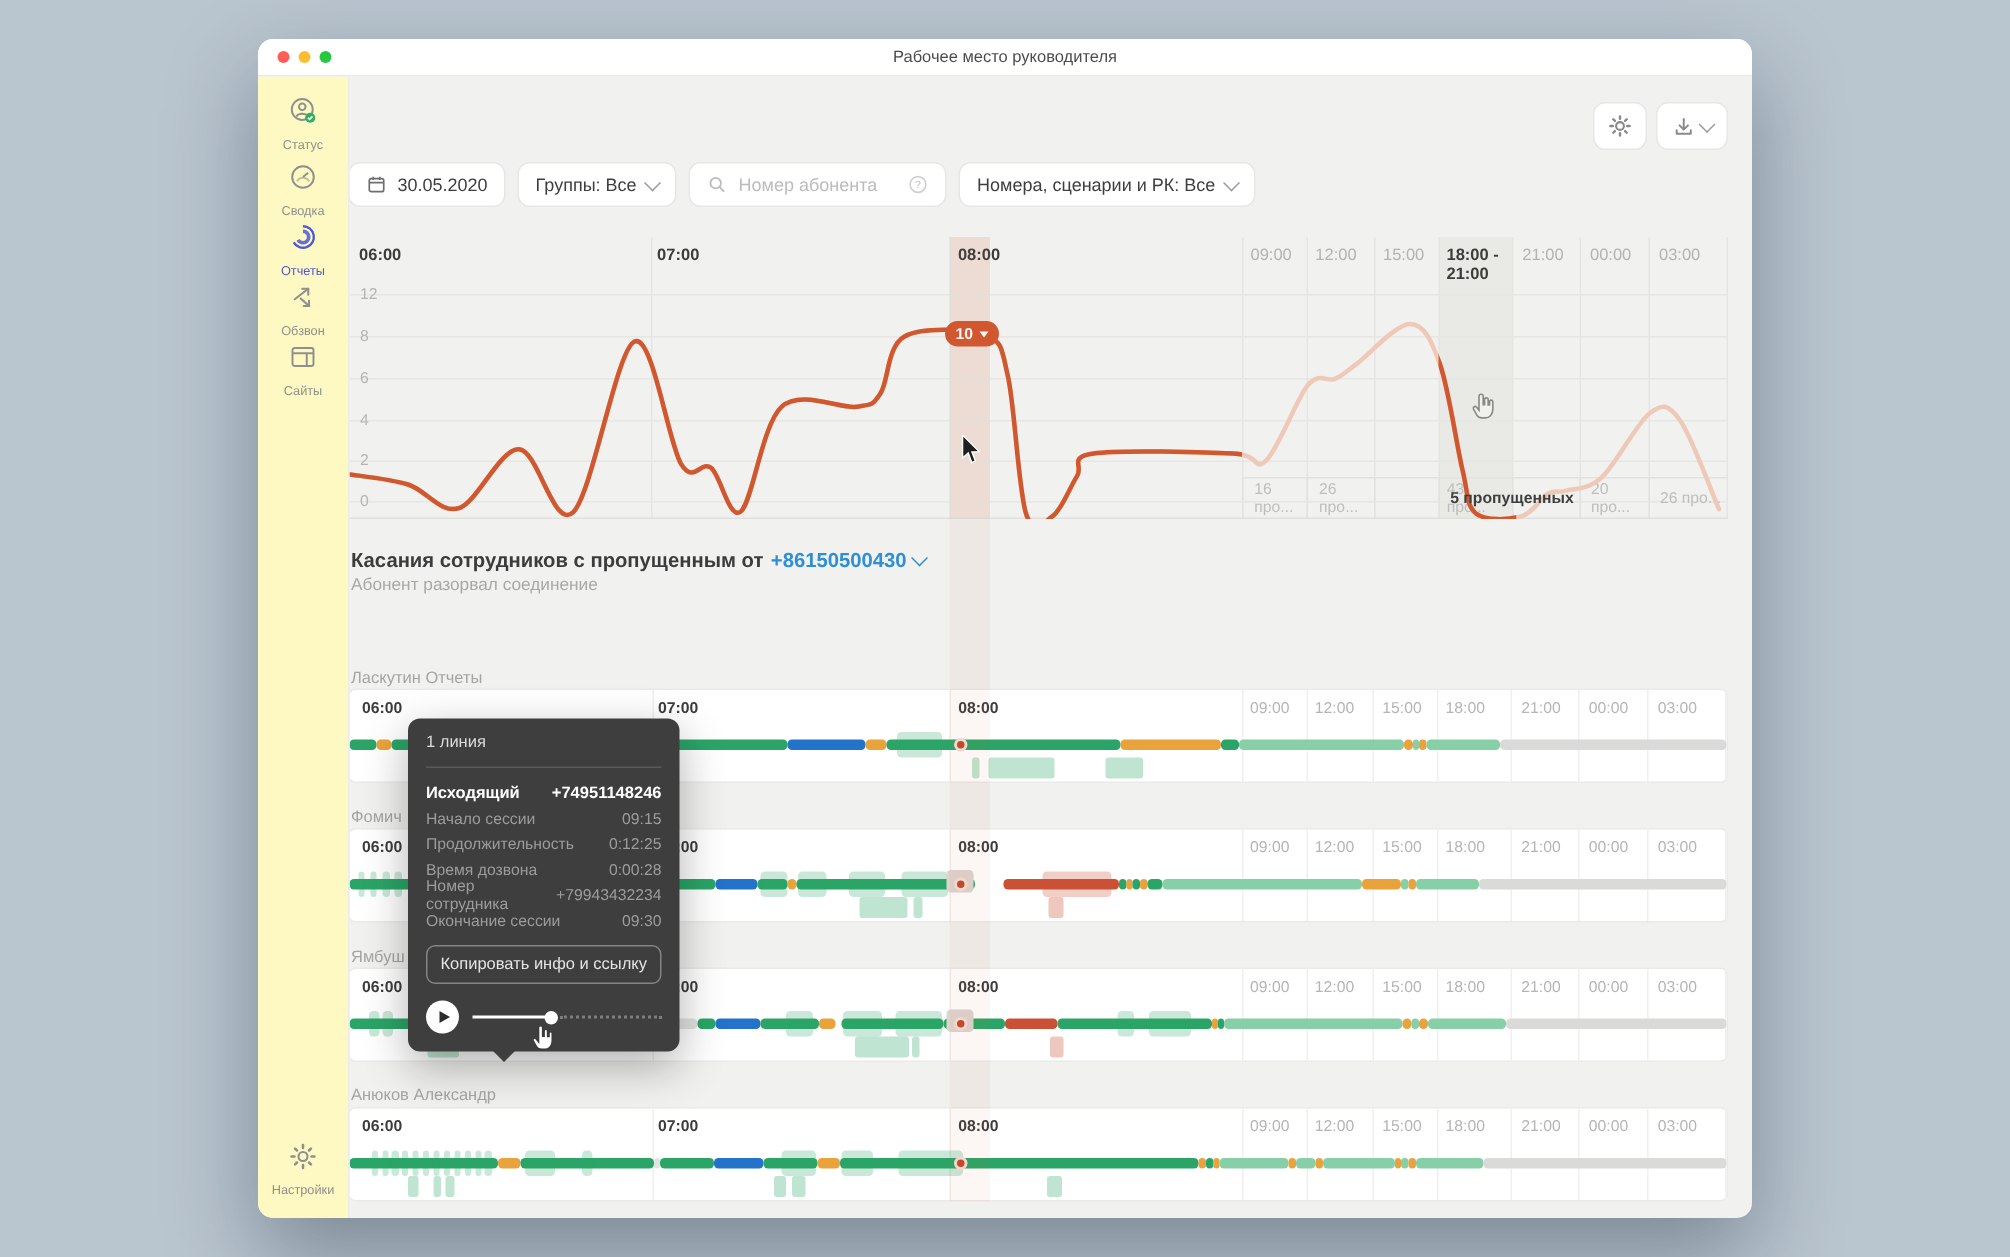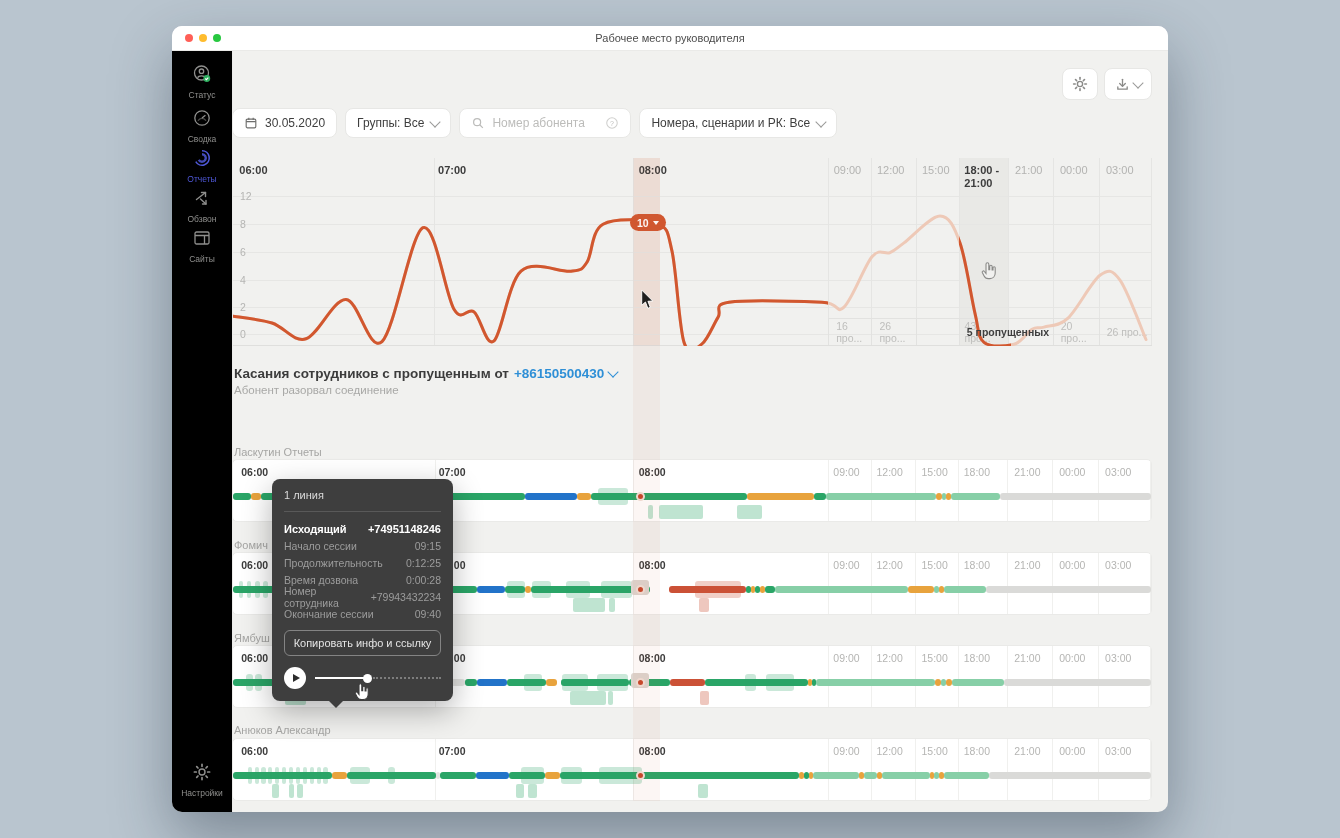--- a/index.html
+++ b/index.html
@@ -2,21 +2,21 @@
 <html><head>
 <meta charset="utf-8">
 <style>
   html,body{margin:0;padding:0;}
   .desktop{position:relative;width:1340px;height:838px;background:#b9c5cf;font-family:"Liberation Sans",sans-serif;overflow:hidden;}
   .window{position:absolute;left:172px;top:26px;width:996px;height:786px;background:#f1f1ef;border-radius:10px;box-shadow:0 25px 60px rgba(25,40,55,.38);overflow:hidden;}
   .titlebar{position:absolute;left:0;top:0;right:0;height:24px;background:#ffffff;border-bottom:1px solid #eaeae8;display:flex;align-items:center;justify-content:center;z-index:20;}
   .lights{position:absolute;left:13px;top:8px;display:flex;gap:6px;}
   .light{width:8px;height:8px;border-radius:50%;}
   .title-text{font-size:11px;color:#4c4c4c;}
-  .sidebar{position:absolute;left:0;top:24px;bottom:0;width:60px;background:#000000;border-right:1px solid #ececea;z-index:10;}
+  .sidebar{position:absolute;left:0;top:24px;bottom:0;width:60px;background:#fef9c3;border-right:1px solid #ececea;z-index:10;}
   .side-item{position:absolute;left:0;width:60px;text-align:center;color:#8f8f8d;cursor:default;}
   .side-item .lbl{display:block;font-size:8.5px;margin-top:2px;}
   .side-item.active{color:#4f58d8;}
   .side-item svg{display:inline-block;}
   .content{position:absolute;left:60px;top:24px;right:0;bottom:0;}
   .page-title{position:absolute;left:0;top:12px;font-size:27px;color:#4b4b4b;letter-spacing:.2px;}
   .actions{position:absolute;right:16px;top:18px;display:flex;gap:6px;z-index:6;}
   .act-btn{height:30px;background:#fff;border:1px solid #e7e7e5;border-radius:8px;display:flex;align-items:center;justify-content:center;color:#8a8a88;gap:4px;}
   .act-gear{width:34px;} .act-dl{width:46px;}
   .filters{position:absolute;left:0;top:58px;display:flex;gap:8px;z-index:6;}
@@ -527,21 +527,21 @@
             <div class="tt-row">
               <span>Время дозвона</span>
               <span>0:00:28</span>
             </div>
             <div class="tt-row">
               <span>Номер сотрудника</span>
               <span>+79943432234</span>
             </div>
             <div class="tt-row">
               <span>Окончание сессии</span>
-              <span>09:40</span>
+              <span>09:30</span>
             </div>
           </div>
         <button class="tt-btn">Копировать инфо и ссылку</button>
         <div class="tt-player">
           <div class="tt-play">
               <span class="tt-play-tri"></span>
             </div>
           <div class="tt-track">
             <div class="tt-solid"></div>
             <div class="tt-knob"></div>

